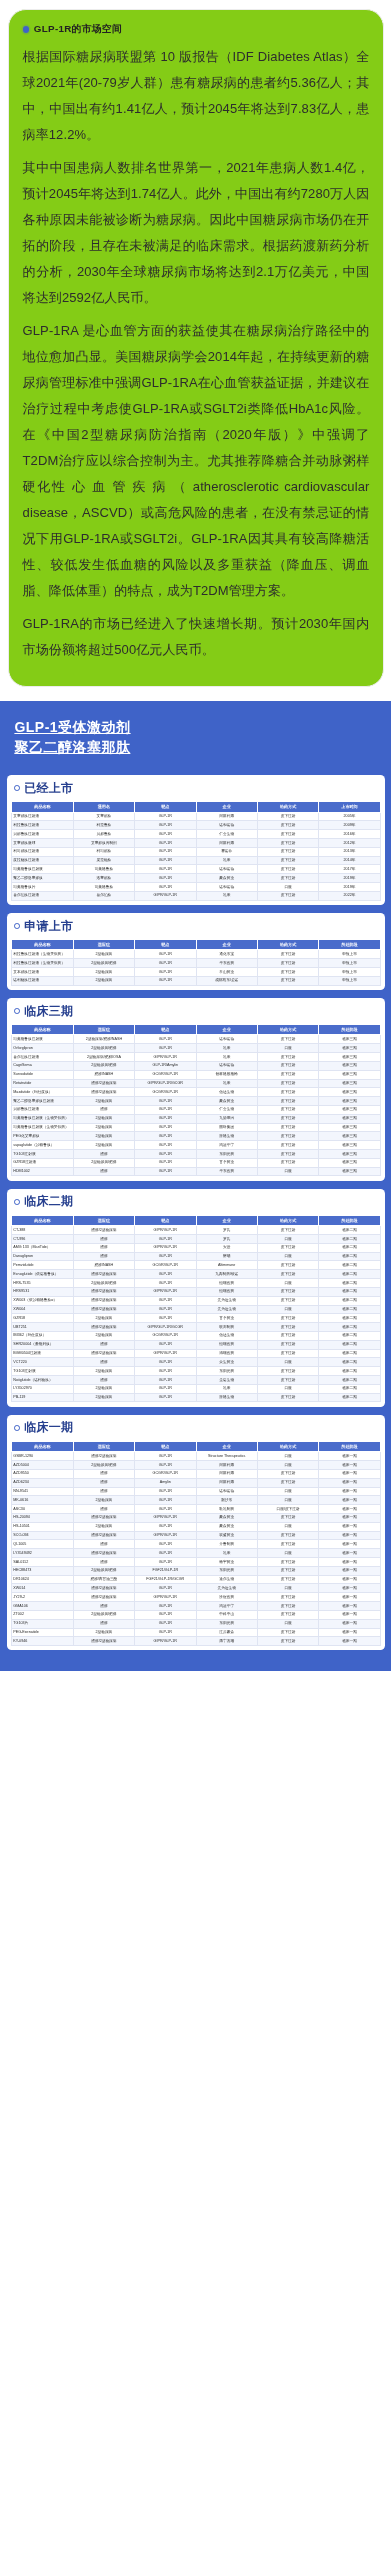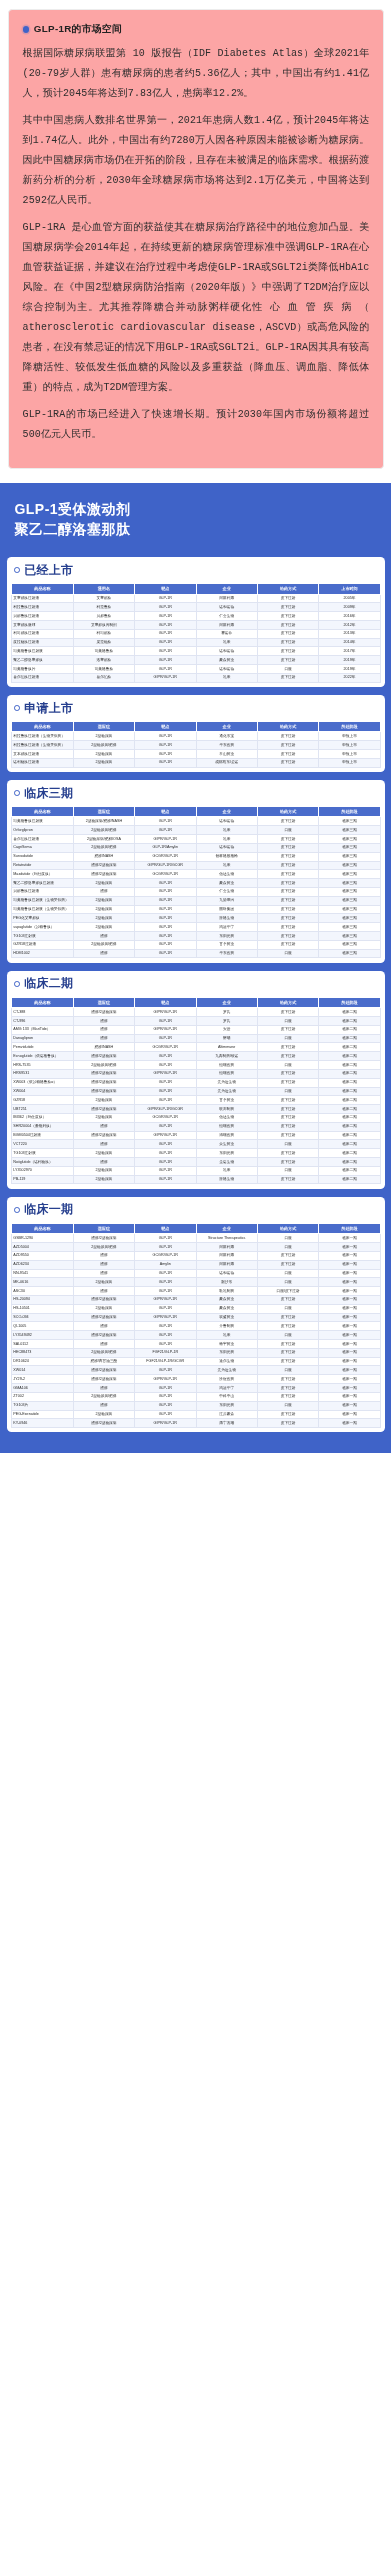--- a/index.html
+++ b/index.html
@@ -9,23 +9,23 @@
     font-family: "Liberation Sans", sans-serif;
   }
   body { width: 392px; }
 
   
   .article-wrap {
     background: #ffffff;
     padding: 9.3px 8.2px 13.4px 8.2px;
   }
   .article-card {
-    background: #fca5a5;
+    background: #84cc16;
     border: 0.5px solid #ececec;
-    border-radius: 4px;
+    border-radius: 18px;
     padding: 10.3px 13.4px 15.5px 13.4px;
   }
   .sec-title {
     display: flex;
     align-items: center;
     gap: 4.6px;
     margin: 2.1px 0 8.2px 0;
   }
   .sec-title .dot {
     width: 6.7px; height: 6.7px;
@@ -34,44 +34,44 @@
     flex: 0 0 auto;
     box-shadow: 0 0 0 1.5px rgba(63,99,200,0.18);
   }
   .sec-title .txt {
     font-size: 9.8px;
     font-weight: bold;
     color: #222222;
     letter-spacing: 0.3px;
   }
   .para {
-    font-size: 10px;
+    font-size: 13px;
     line-height: 2.0;
     color: #2d2d2d;
     text-align: justify;
     margin: 0 0 7.2px 0;
     letter-spacing: 0.1px;
-    font-family: Liberation Mono, monospace;
   }
 
   
   .blue-section {
     background: #3f63c8;
     padding: 13.4px 0 20.6px 0;
   }
   .blue-head {
     padding: 3.1px 14.4px 9.3px 14.4px;
   }
   .blue-head h1 {
     margin: 0;
     font-size: 14px;
     line-height: 1.45;
     font-weight: bold;
     color: #ffffff;
     letter-spacing: 0.5px;
+    text-decoration: underline;
   }
   .blue-head h1 .l2 { display: block; }
 
   .phase-block { padding: 0 7.2px; margin-top: 8.2px; }
   .phase-title {
     display: flex;
     align-items: center;
     gap: 4.1px;
     background: #ffffff;
     border-radius: 4.6px 4.6px 0 0;

